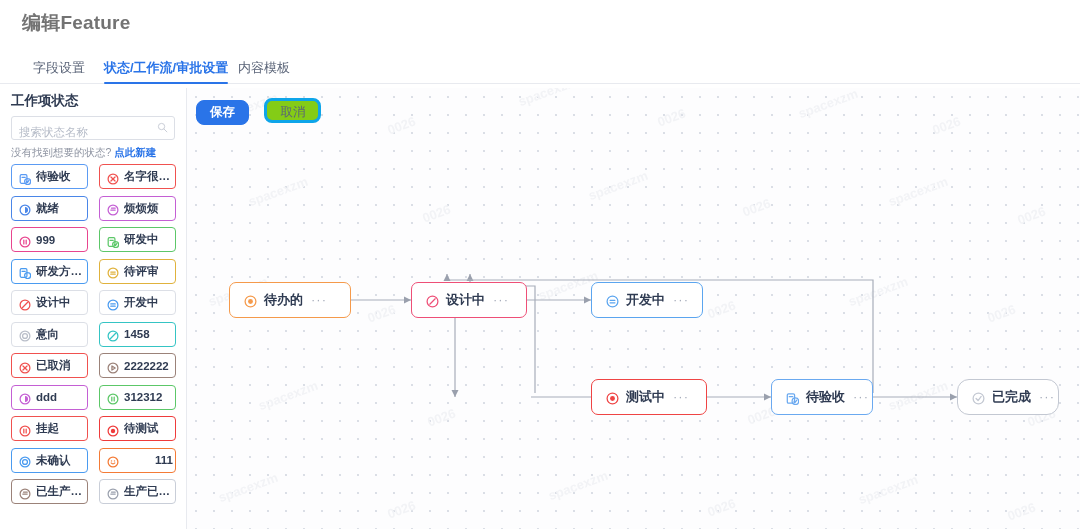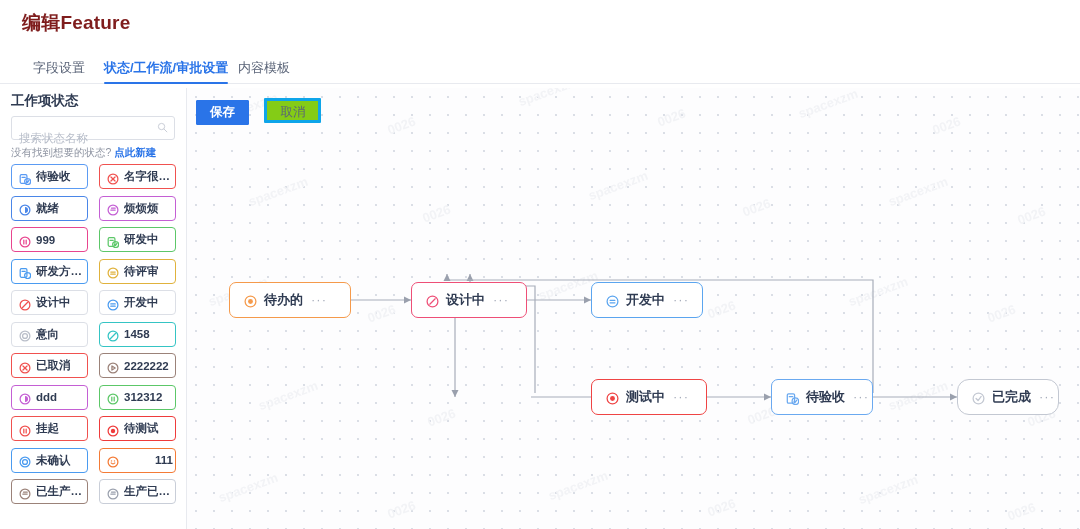--- a/index.html
+++ b/index.html
@@ -8,21 +8,21 @@
     font-family: "Liberation Sans", sans-serif;
     background: #ffffff;
     color: #2b3a55;
     overflow: hidden;
   }
   #app { position: relative; width: 1080px; height: 529px; }
 
   
   .page-title {
     position: absolute; left: 22px; top: 10px;
-    font-size: 19px; font-weight: bold; color: #7f1d1d;
+    font-size: 19px; font-weight: bold; color: #737373;
     letter-spacing: .2px;
   }
   .tabbar {
     position: absolute; left: 0; top: 52px; width: 1080px; height: 32px;
     border-bottom: 1px solid #e8eaef;
   }
   .tab {
     position: absolute; top: 0; height: 31px; line-height: 31px;
     font-size: 13px; color: #5a6478; cursor: pointer; white-space: nowrap;
   }
@@ -39,21 +39,21 @@
   .sidebar { position: absolute; left: 0; top: 88px; width: 186px; height: 441px; }
   .sidebar-title {
     position: absolute; left: 11px; top: 4px;
     font-size: 13.5px; font-weight: bold; color: #2f3b52;
   }
   .search-box {
     position: absolute; left: 11px; top: 28px; width: 164px; height: 24px;
     border: 1px solid #dcdfe6; border-radius: 3px; background: #fff;
   }
   .search-box input {
-    position: absolute; left: 7px; top: 10px; width: 130px; height: 22px;
+    position: absolute; left: 7px; top: 4px; width: 130px; height: 22px;
     border: 0; outline: none; font-size: 11.5px; color: #333;
     font-family: Liberation Mono, monospace; background: transparent;
   }
   .search-box input::placeholder { color: #b6bcc8; }
   .search-icon {
     position: absolute; right: 6px; top: 5px; width: 11px; height: 11px;
   }
   .hint-row {
     position: absolute; left: 11px; top: 58px;
     font-size: 10.5px; color: #8d93a1; white-space: nowrap;
@@ -89,21 +89,21 @@
     overflow: hidden;
   }
   .wm {
     position: absolute; color: #f2f3f6; font-size: 13px;
     transform: rotate(-20deg); user-select: none; pointer-events: none;
     font-weight: bold;
   }
   .toolbar { position: absolute; left: 196px; top: 98px; z-index: 6; }
   .btn {
     display: inline-block; height: 25px; line-height: 23px;
-    padding: 0 13px; font-size: 12.5px; border-radius: 1px; cursor: pointer;
+    padding: 0 13px; font-size: 12.5px; border-radius: 8px; cursor: pointer;
     font-family: "Liberation Sans", sans-serif;
   }
   .btn-primary { background: #2a74e8; color: #fff; border: 1px solid #2a74e8; font-weight: bold; }
   .btn-default { background: #84cc16; color: #5a6478; border: 3px solid #0ea5e9; margin-left: 11px; }
 
   .flow { position: absolute; left: 0; top: 0; width: 893px; height: 441px; }
   .node {
     position: absolute; height: 36px; border-radius: 7px;
     background: #fff; border: 1.5px solid #c9ced8;
     display: flex; align-items: center; z-index: 4; cursor: pointer;

